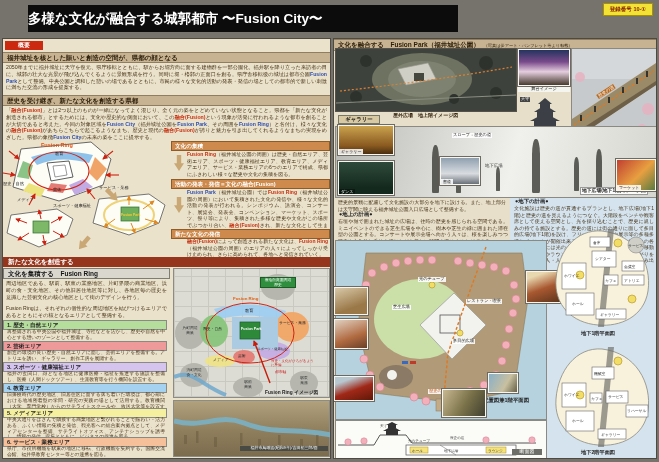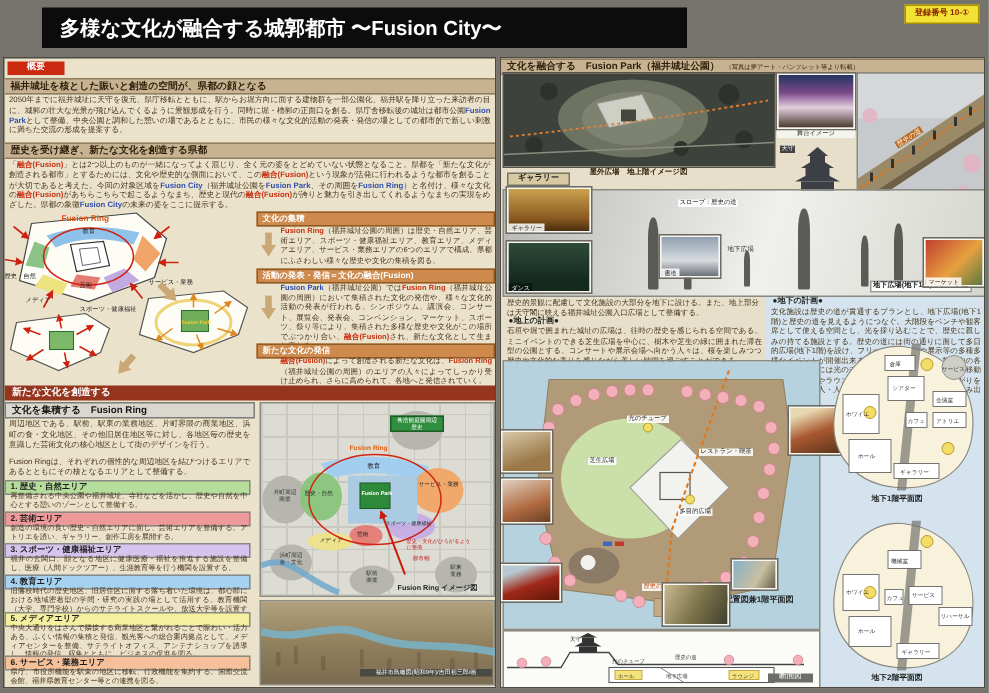--- a/index.html
+++ b/index.html
@@ -2,21 +2,21 @@
 <html><head>
 <meta charset="utf-8">
 <style>
 *{margin:0;padding:0;box-sizing:border-box}
 html,body{background:#9a9a96}
 body{font-family:"Liberation Sans","DejaVu Sans",sans-serif}
 #poster{position:relative;width:659px;height:462px;background:#76736c;overflow:hidden}
 .abs{position:absolute}
 .panel{position:absolute;top:38px;height:421px;background:#ebe2cb;border:1px solid #4e4a42;overflow:hidden}
 #titlebox{position:absolute;left:28px;top:5px;width:430px;height:27px;background:#0c0c0c;color:#fff;
- font-weight:bold;font-size:13.5px;line-height:27px;padding-left:12px;white-space:nowrap}
+ font-weight:bold;font-size:13.5px;line-height:27px;padding-left:0;white-space:nowrap}
 #badge{position:absolute;right:6px;top:3px;background:#f2e235;border:1px solid #a89000;color:#8a2400;
  font-weight:bold;font-size:5.5px;line-height:9px;padding:1px 6px}
 .band{position:absolute;left:0;width:327px;background:#c7b392;border-top:1px solid #8f7f60;border-bottom:1px solid #8f7f60;
  color:#2e1f0a;font-weight:bold;font-size:6.5px;line-height:9px;padding:0 4px;white-space:nowrap}
 .txt{position:absolute;font-size:5.2px;line-height:1.3;color:#463319;text-align:justify}
 .kw-r{color:#c63010;font-weight:bold}
 .kw-b{color:#2f4fae;font-weight:bold}
 .oh{position:absolute;left:168px;width:159px;background:#cd8a4c;border:1px solid #8f5c28;color:#fff;
  font-weight:bold;font-size:5.6px;line-height:8px;padding:0 3px;white-space:nowrap}
 .darr{position:absolute;width:10px;height:16px;background:#c9a876;outline:1px solid #8f6f44;

